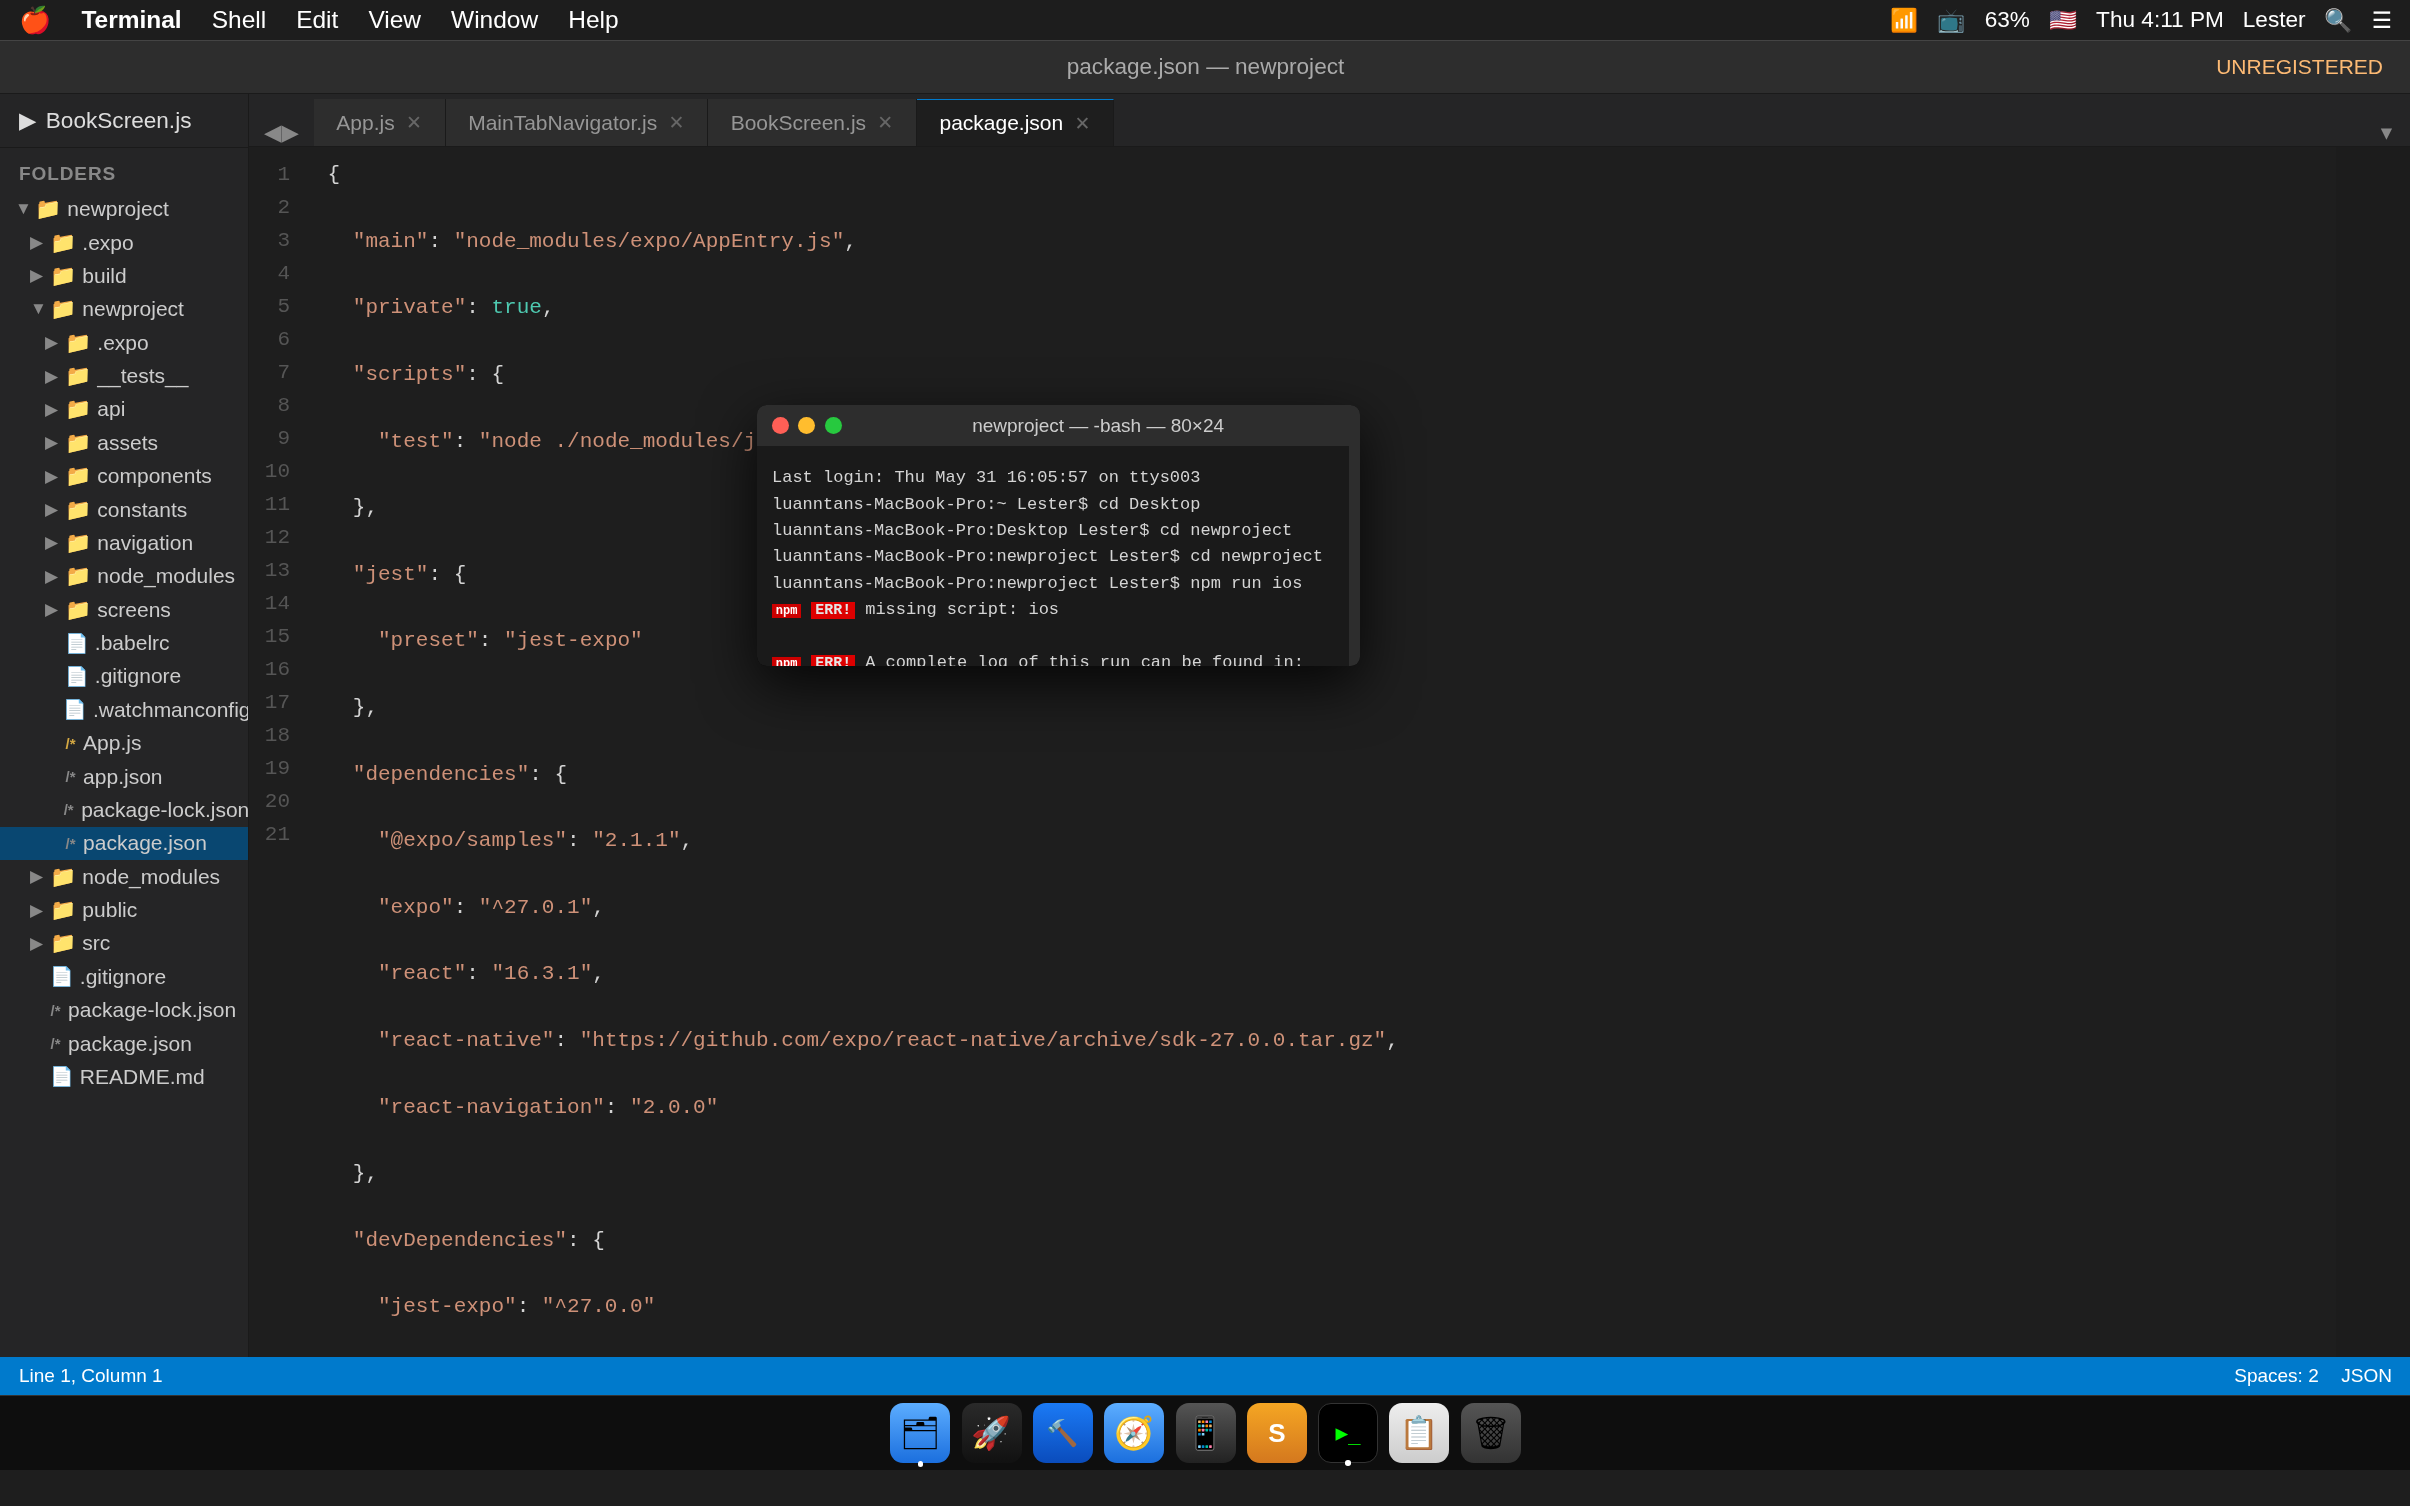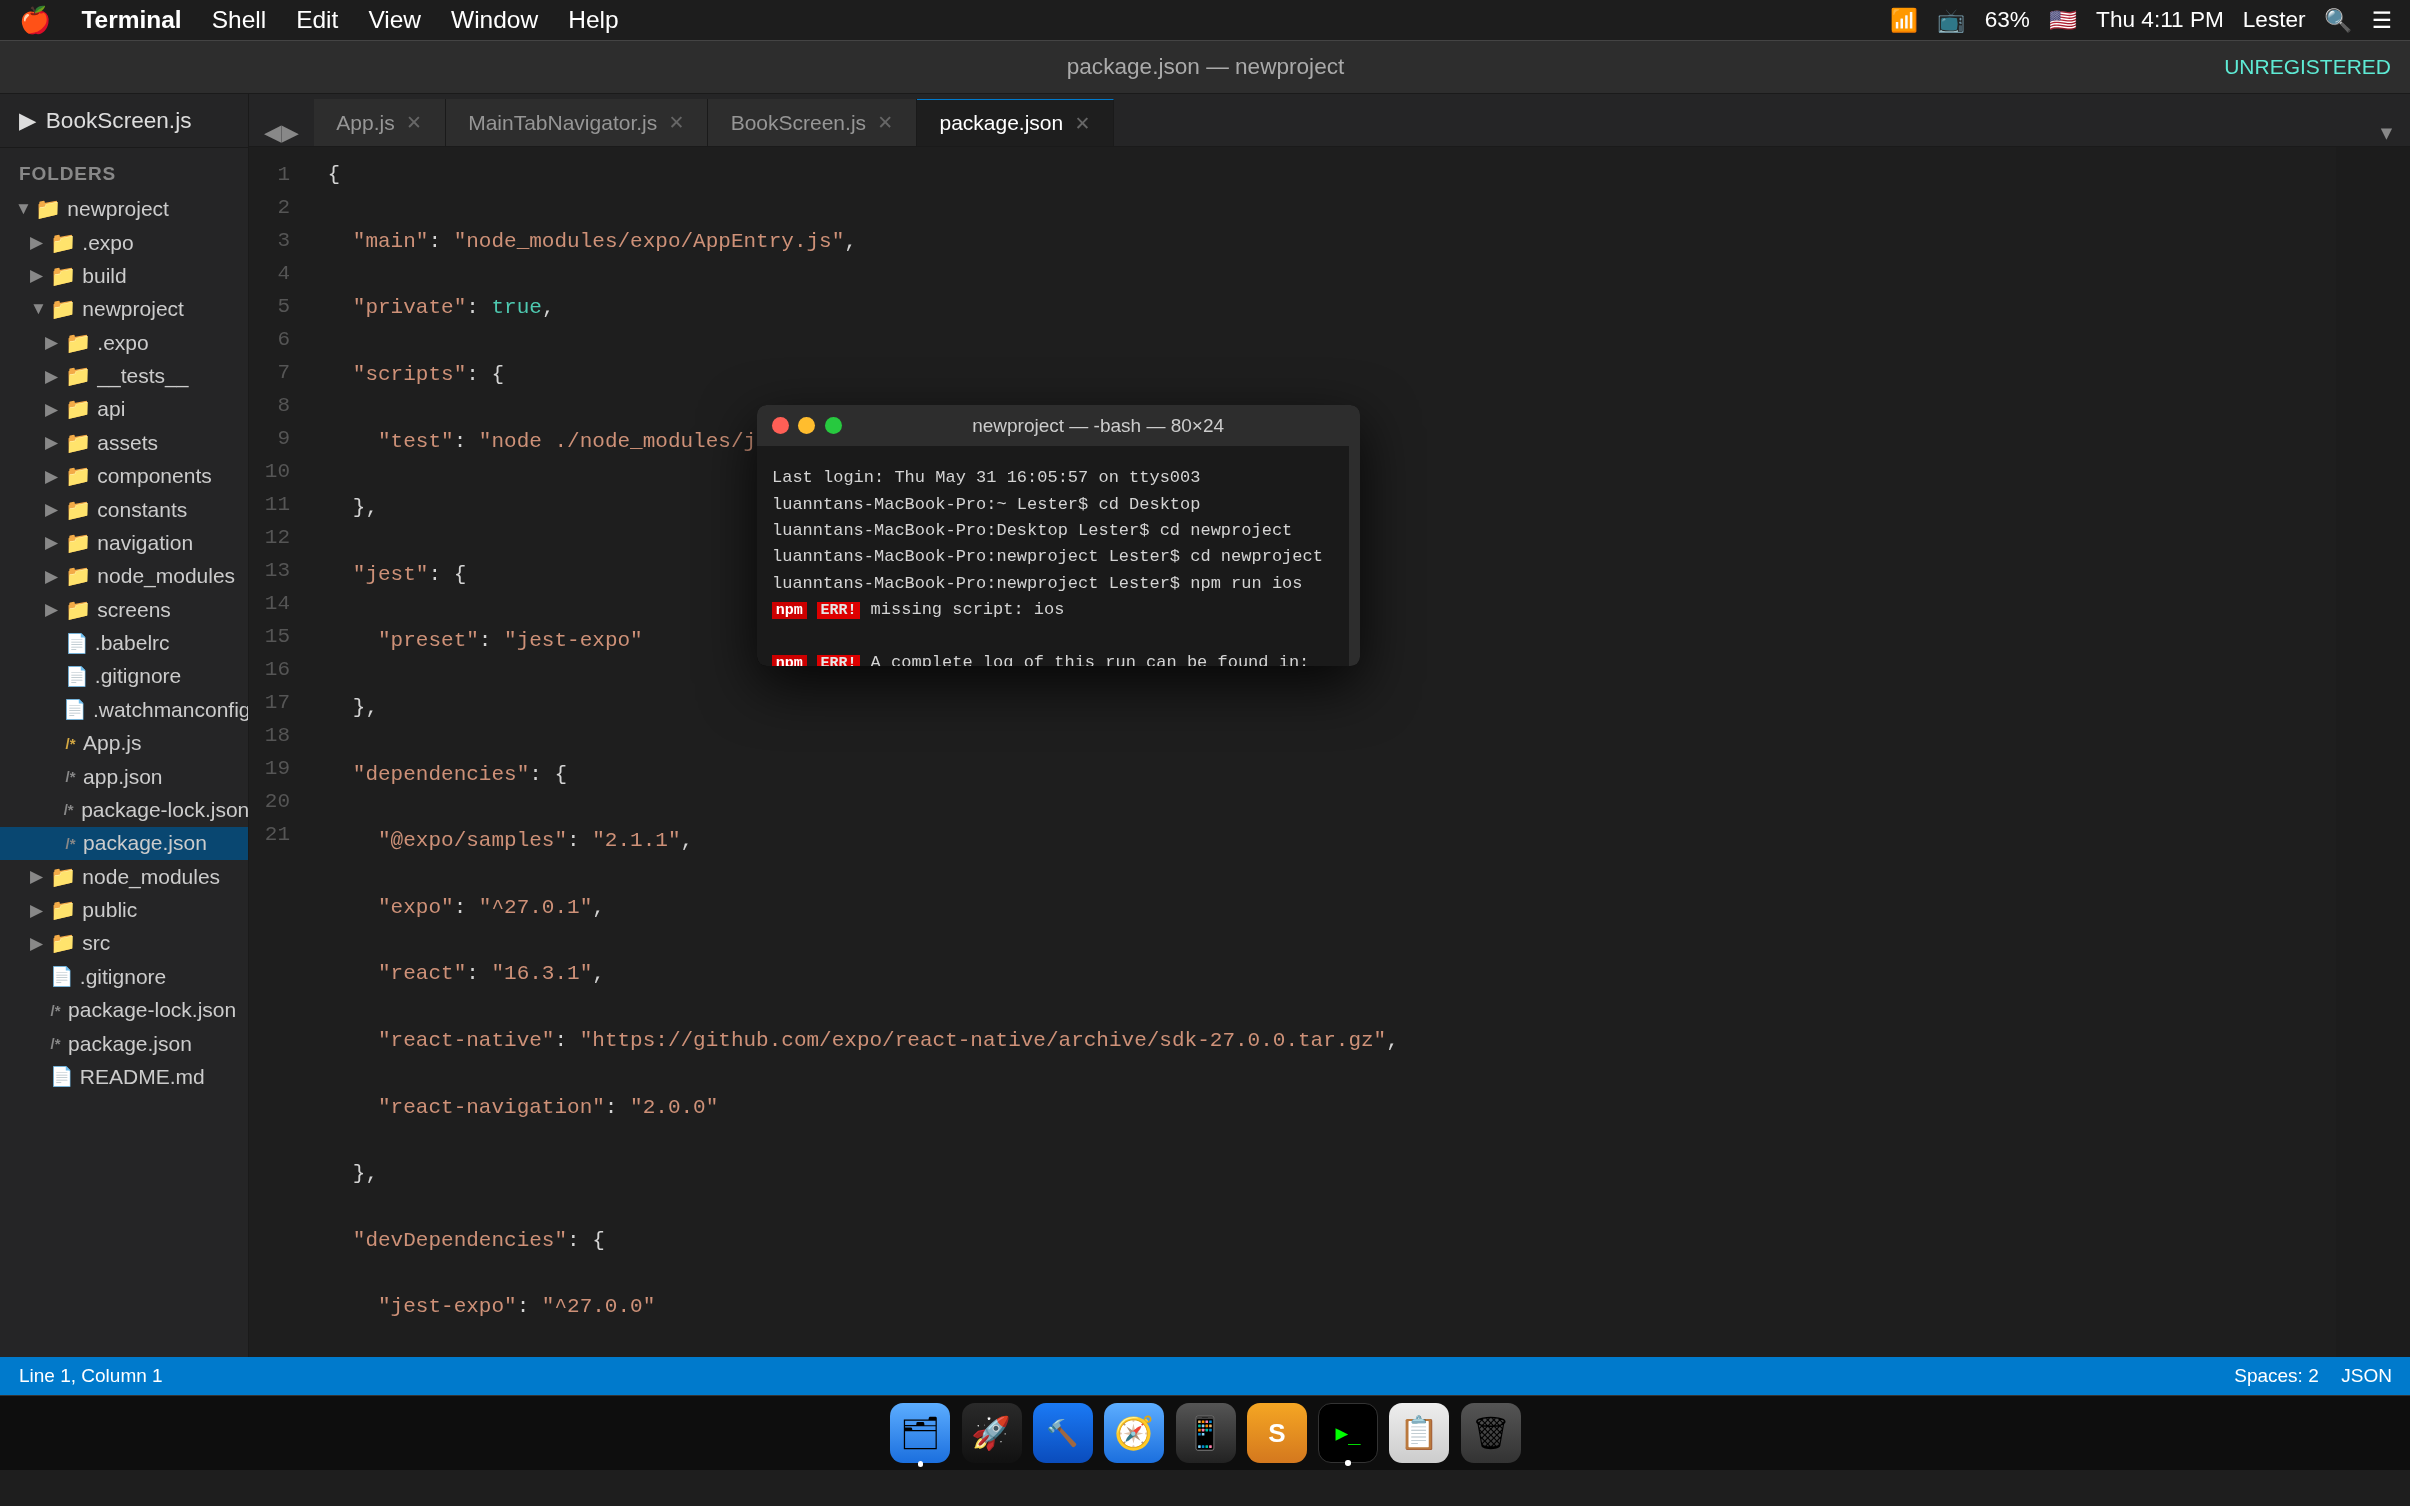--- a/index.html
+++ b/index.html
@@ -44,22 +44,22 @@
       display: flex;
       align-items: center;
       justify-content: center;
       color: #aaa;
       font-size: 22.6px;
       border-bottom: 0.9px solid #1a1a1a;
       position: relative;
     }
     .titlebar-unregistered {
       position: absolute;
-      right: 20px;
-      color: #5eead4;
+      right: 28px;
+      color: #fdba74;
       font-size: 21px;
     }
 
     
     .main-container {
       display: flex;
       height: calc(1507px - 41px - 53px - 75px - 75px);
     }
 
     
@@ -228,21 +228,21 @@
       line-height: 1.55;
       color: #d4d4d4;
       overflow: hidden;
       margin-top: 8px;
     }
     .term-line { display: block; white-space: pre; }
     .npm-badge {
       background: #c00;
       color: #fff;
       padding: 0 3.8px;
-      font-size: 15px;
+      font-size: 12px;
       font-weight: bold;
     }
     .err-badge {
       background: #d00;
       color: #e5e5e5;
       padding: 0 3.8px;
       font-size: 15px;
       font-weight: bold;
     }
     .terminal-scrollbar {

